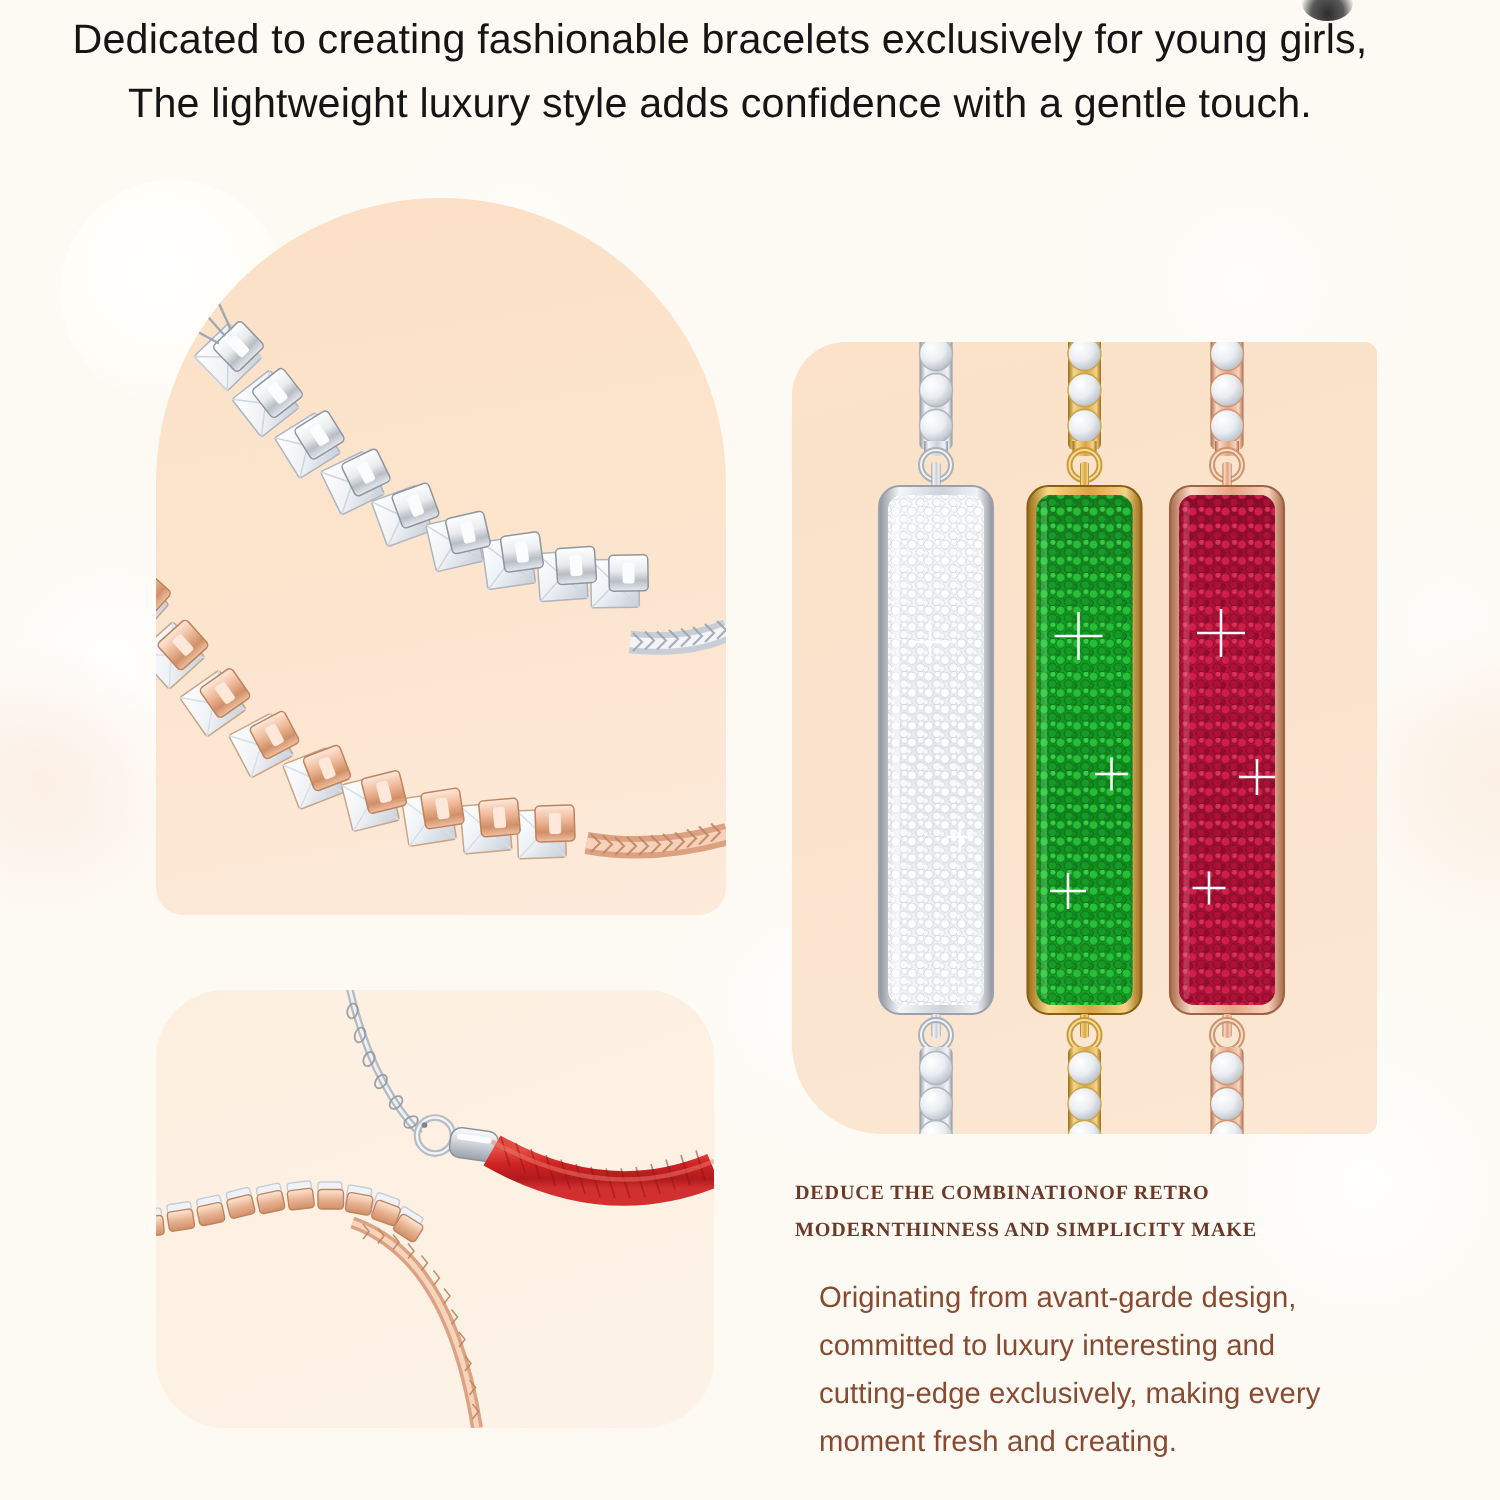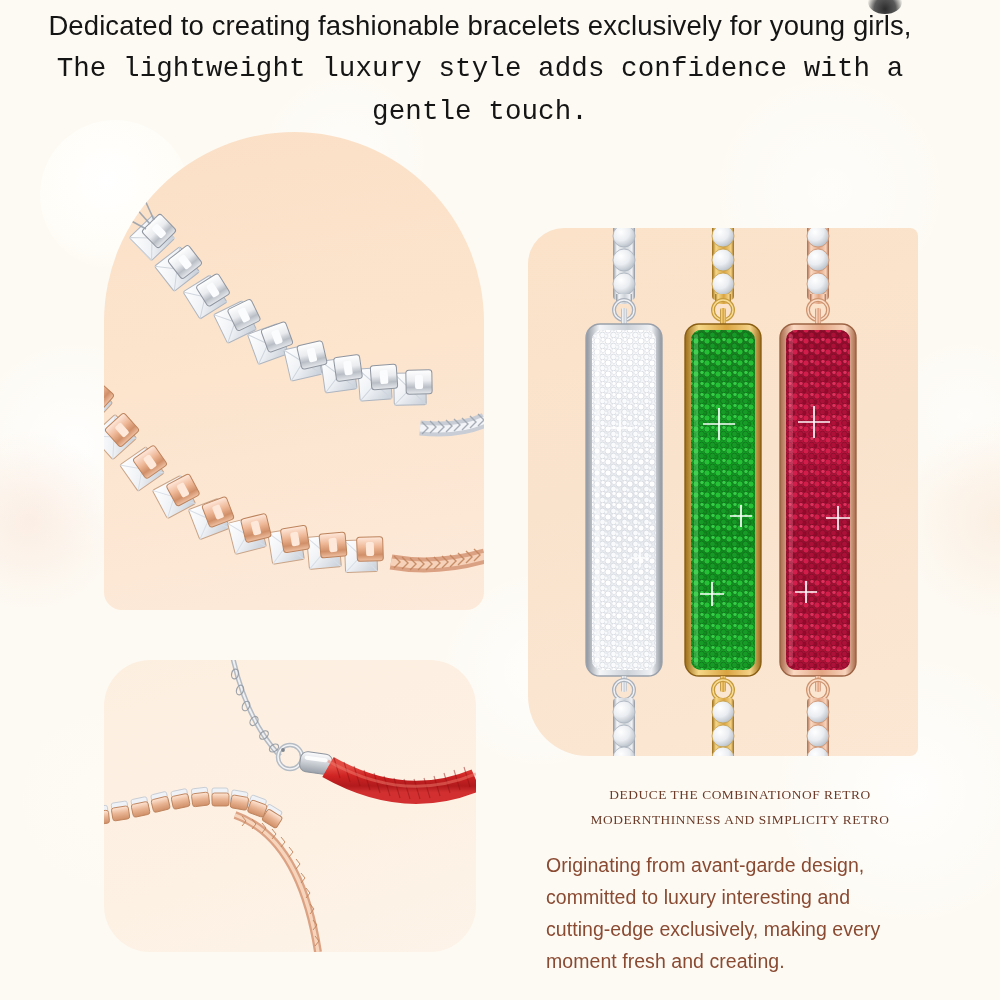--- a/index.html
+++ b/index.html
@@ -38,21 +38,21 @@
          border-radius:50%;
          background:radial-gradient(ellipse at 50% 80%, #2c2c2c 0%, #5a5a5a 45%, rgba(140,140,140,0) 78%); }
 
   
   .headline {
     position:absolute; left:0; top:4px; width:960px;
     text-align:center; z-index:6;
     color:#151515; font-size:27.5px; line-height:43px;
     letter-spacing:.1px; font-weight:400;
   }
-  .headline .l2 { display:block;font-family:Liberation Mono, monospace; }
+  .headline .l2 { display:block; }
 
   
   .panel { position:absolute; overflow:hidden; z-index:2; }
 
   
   .panel-arch {
     left:104px; top:132px; width:380px; height:478px;
     background:linear-gradient(170deg,#fbe0c6 0%, #fce4cd 48%, #fdeada 100%);
     border-radius:190px 190px 18px 18px;
   }
@@ -70,21 +70,21 @@
   }
 
   
   .art { position:absolute; inset:0; }
 
   
   .copy { position:absolute; left:530px; top:782px; width:420px; z-index:6; }
   .eyebrow {
     font-family:"Liberation Serif", serif;
     color:#6b3a28; font-size:13.4px; line-height:25px;
-    letter-spacing:.55px; font-weight:400;text-align:center;
+    letter-spacing:.55px; font-weight:700;
   }
   .eyebrow span { display:block; }
   .body-copy {
     margin-top:17px;
     color:#8a4a32; font-size:19.5px; line-height:32px;
     letter-spacing:.05px;
     margin-left:16px;
   }
   .body-copy span { display:block; }
 </style>
@@ -625,21 +625,21 @@
         <path d="M310 290 l0 -12 M310 290 l0 12 M310 290 l-12 0 M310 290 l12 0"></path>
         <path d="M278 364 l0 -11 M278 364 l0 11 M278 364 l-11 0 M278 364 l11 0"></path>
       </g>
     </g>
   </svg>
 </div>
 
 <div class="copy">
   <div class="eyebrow">
     <span>DEDUCE THE COMBINATIONOF RETRO</span>
-    <span>MODERNTHINNESS AND SIMPLICITY RETRO</span>
+    <span>MODERNTHINNESS AND SIMPLICITY MAKE</span>
   </div>
   <div class="body-copy">
     <span>Originating from avant-garde design,</span>
     <span>committed to luxury interesting and</span>
     <span>cutting-edge exclusively, making every</span>
     <span>moment fresh and creating.</span>
   </div>
 </div>
 
 </body></html>

